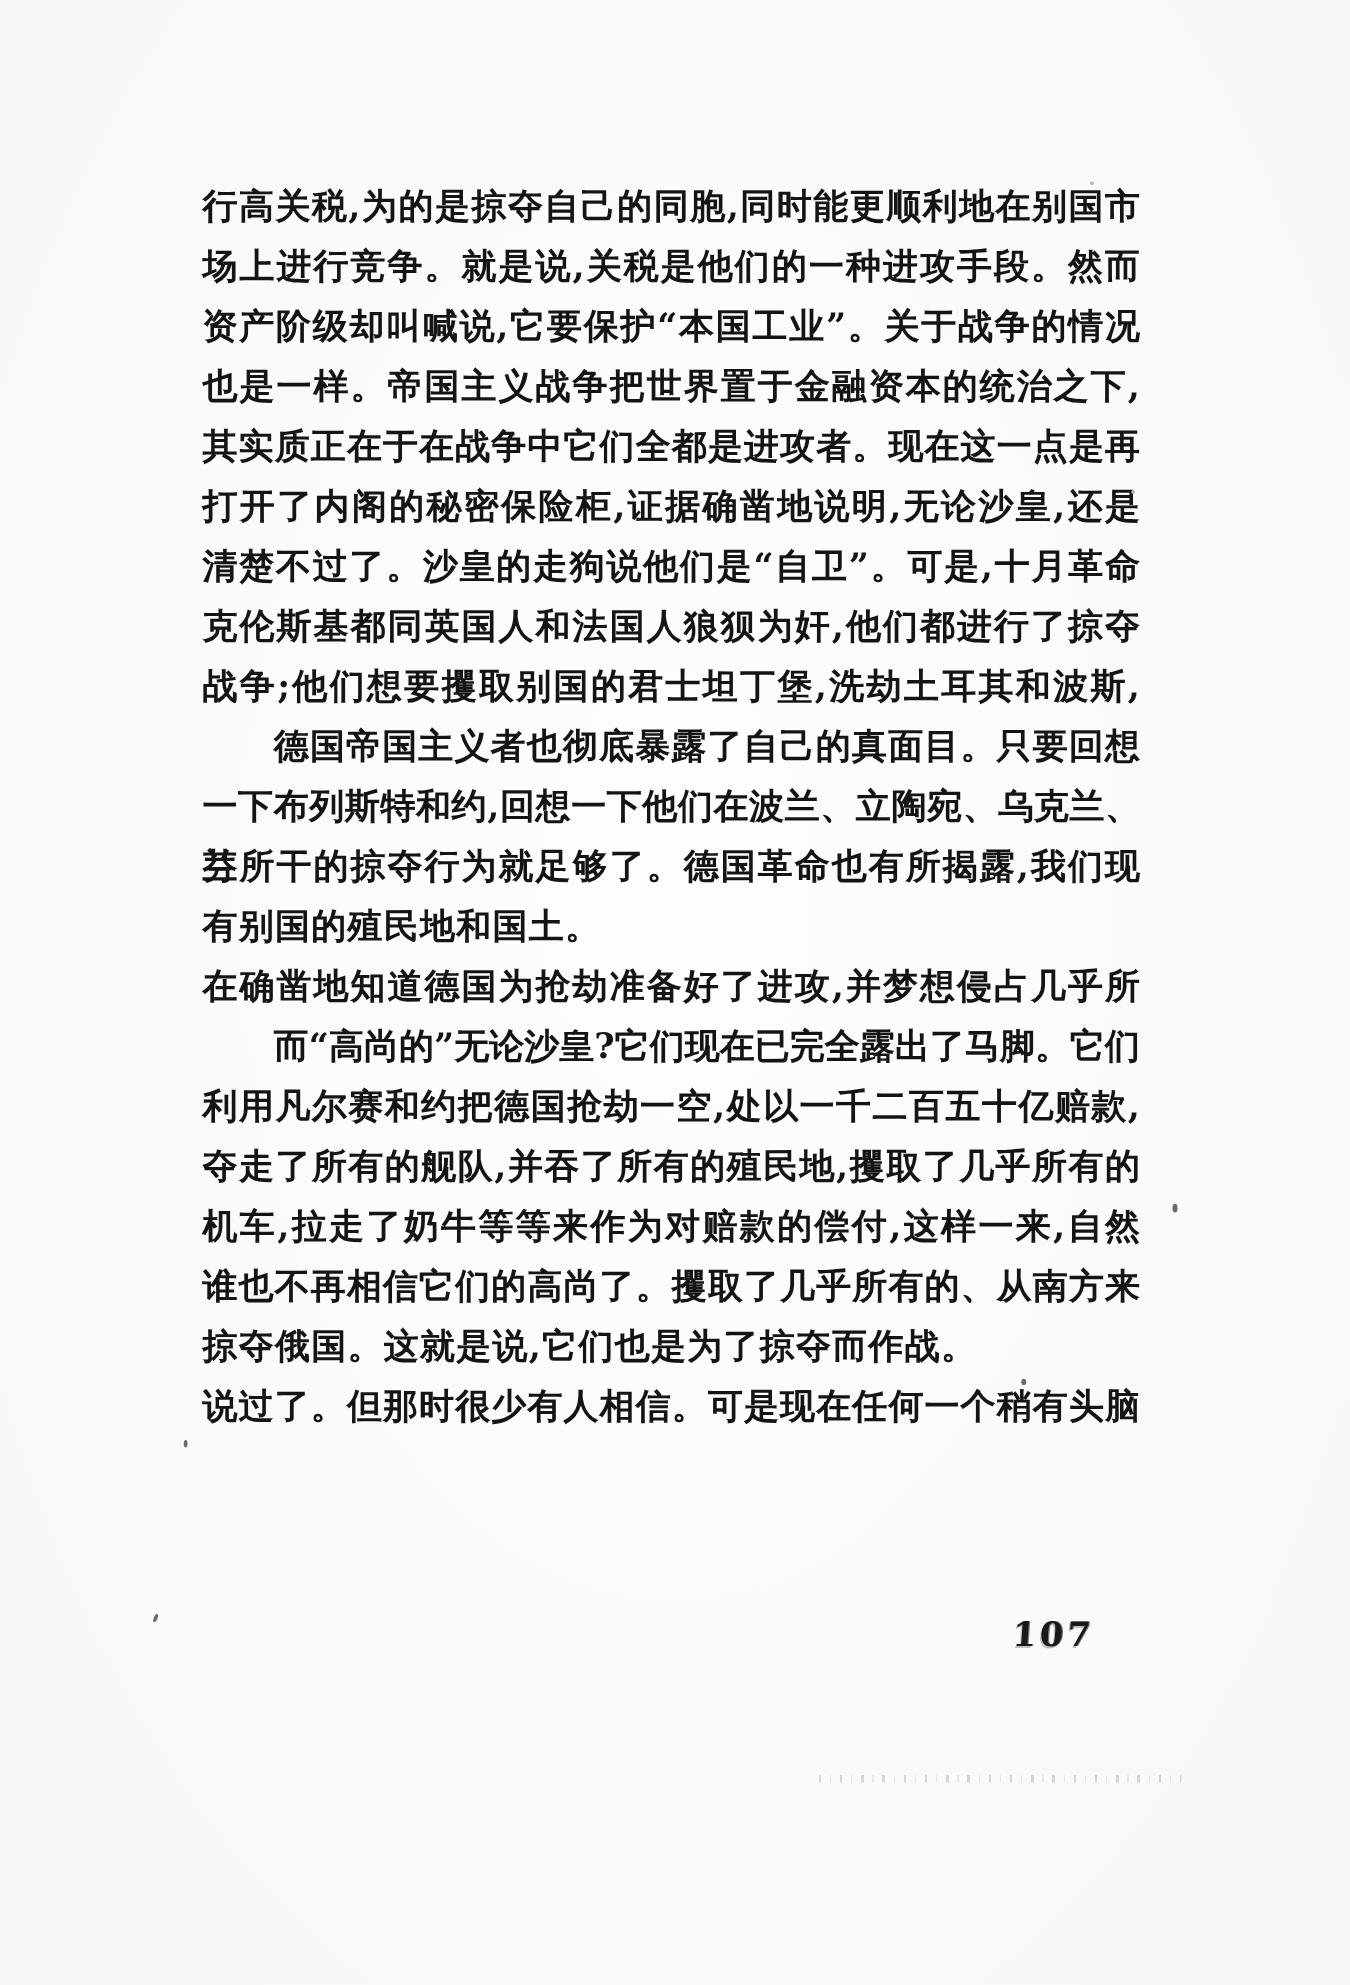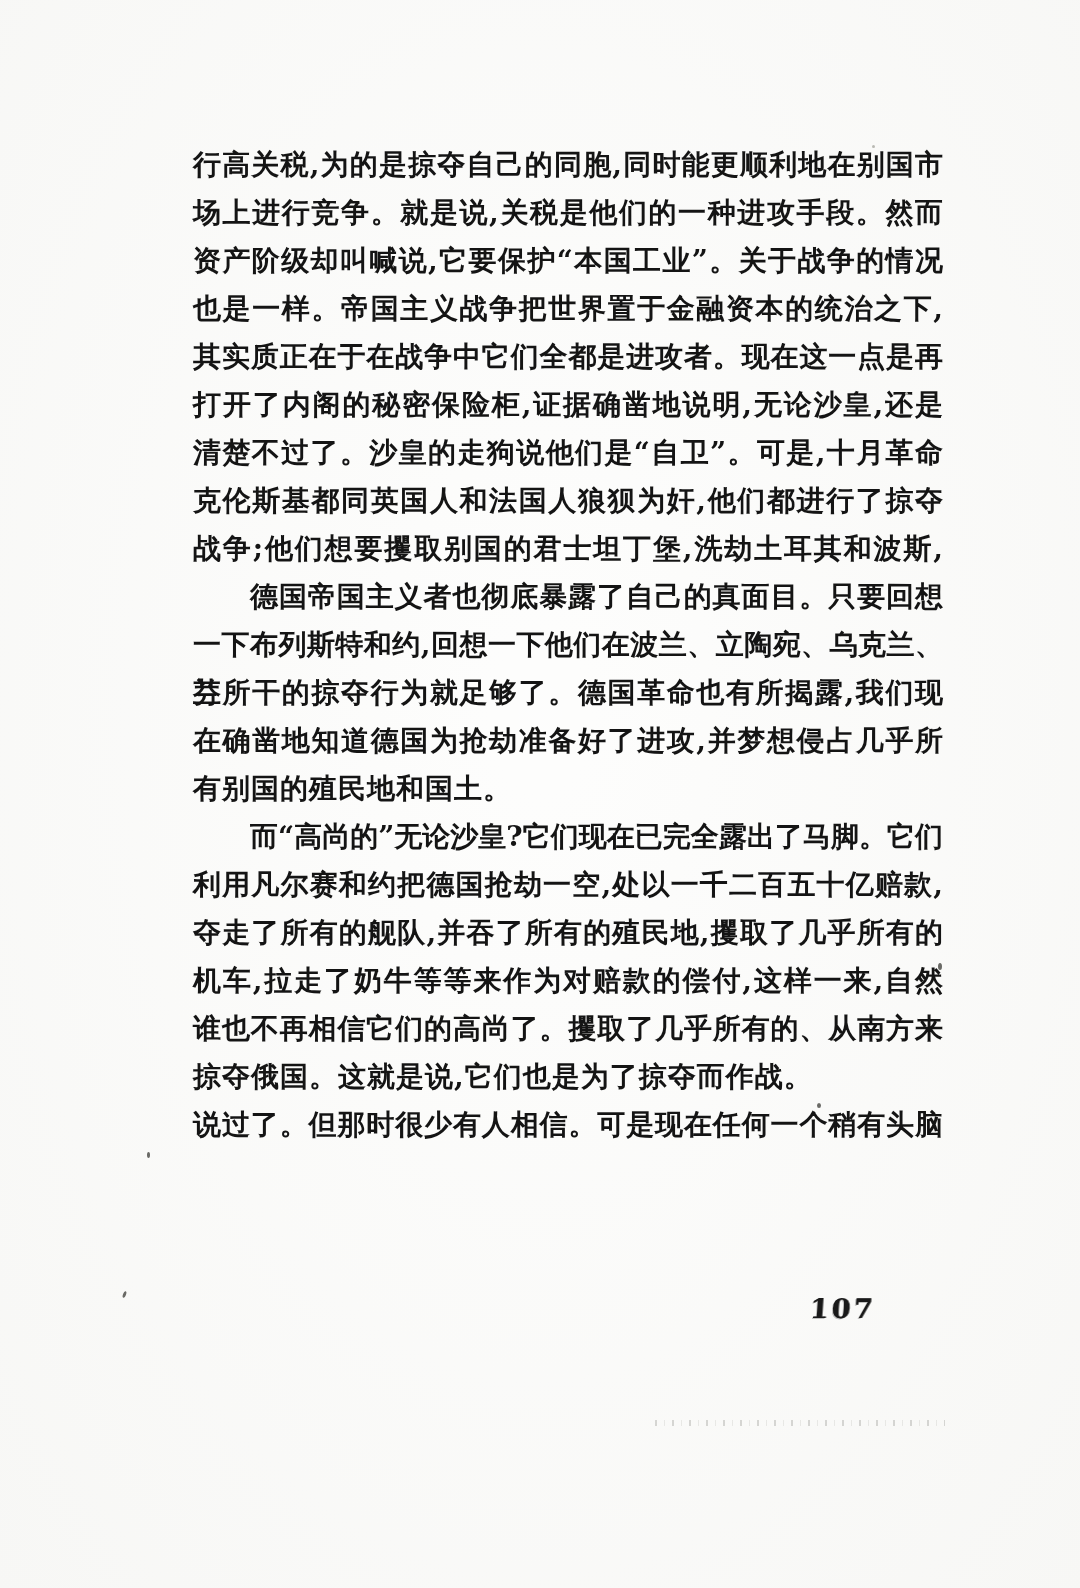--- a/index.html
+++ b/index.html
@@ -21,21 +21,20 @@
       radial-gradient(ellipse at 50% 45%, rgba(255,255,255,0.6) 0%, rgba(0,0,0,0.015) 100%);
   }
   .text-block {
     position: absolute;
     left: 162px;
     top: 141px;
     width: 750px;
     color: #141414;
     font-size: 28px;
     font-weight: 700;
-    margin-left: 31px;
     -webkit-font-smoothing: antialiased;
   }
   .text-line {
     height: 48px;
     line-height: 48px;
     white-space: nowrap;
     letter-spacing: 1px;
   }
   .text-line.fill {
     white-space: normal;
@@ -91,22 +90,22 @@
     <div class="text-line fill">资产阶级却叫喊说,它要保护“本国工业”。关于战争的情况</div>
     <div class="text-line fill">也是一样。帝国主义战争把世界置于金融资本的统治之下,</div>
     <div class="text-line fill">其实质正在于在战争中它们全都是进攻者。现在这一点是再</div>
     <div class="text-line fill">打开了内阁的秘密保险柜,证据确凿地说明,无论沙皇,还是</div>
     <div class="text-line fill">清楚不过了。沙皇的走狗说他们是“自卫”。可是,十月革命</div>
     <div class="text-line fill">克伦斯基都同英国人和法国人狼狈为奸,他们都进行了掠夺</div>
     <div class="text-line fill">战争;他们想要攫取别国的君士坦丁堡,洗劫土耳其和波斯,</div>
     <div class="text-line fill indent">德国帝国主义者也彻底暴露了自己的真面目。只要回想</div>
     <div class="text-line fill">一下布列斯特和约,回想一下他们在波兰、立陶宛、乌克兰、芬</div>
     <div class="text-line fill">兰所干的掠夺行为就足够了。德国革命也有所揭露,我们现</div>
+    <div class="text-line">有别国的殖民地和国土。</div>
     <div class="text-line fill">在确凿地知道德国为抢劫准备好了进攻,并梦想侵占几乎所</div>
-    <div class="text-line">有别国的殖民地和国土。</div>
     <div class="text-line fill indent">而“高尚的”无论沙皇?它们现在已完全露出了马脚。它们</div>
     <div class="text-line fill">利用凡尔赛和约把德国抢劫一空,处以一千二百五十亿赔款,</div>
     <div class="text-line fill">夺走了所有的舰队,并吞了所有的殖民地,攫取了几乎所有的</div>
     <div class="text-line fill">机车,拉走了奶牛等等来作为对赔款的偿付,这样一来,自然</div>
     <div class="text-line fill">谁也不再相信它们的高尚了。攫取了几乎所有的、从南方来</div>
     <div class="text-line">掠夺俄国。这就是说,它们也是为了掠夺而作战。</div>
     <div class="text-line fill">说过了。但那时很少有人相信。可是现在任何一个稍有头脑</div>
   </div>
 
 <div class="page-number">107</div>

